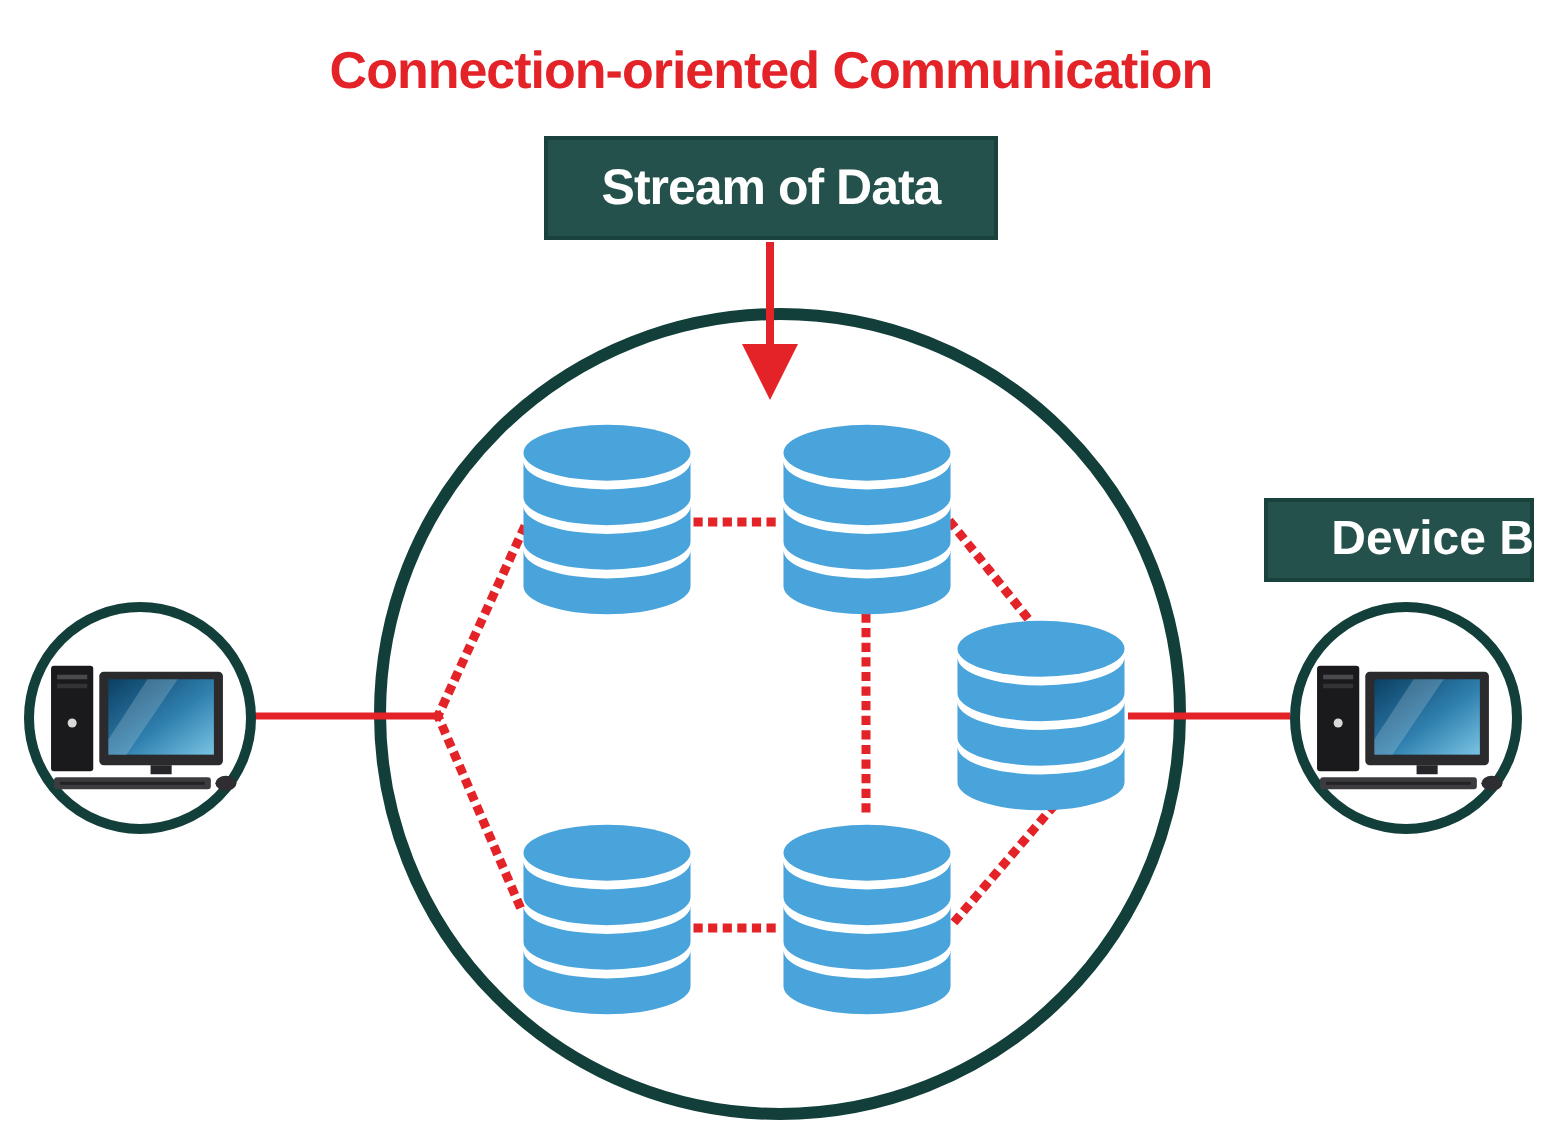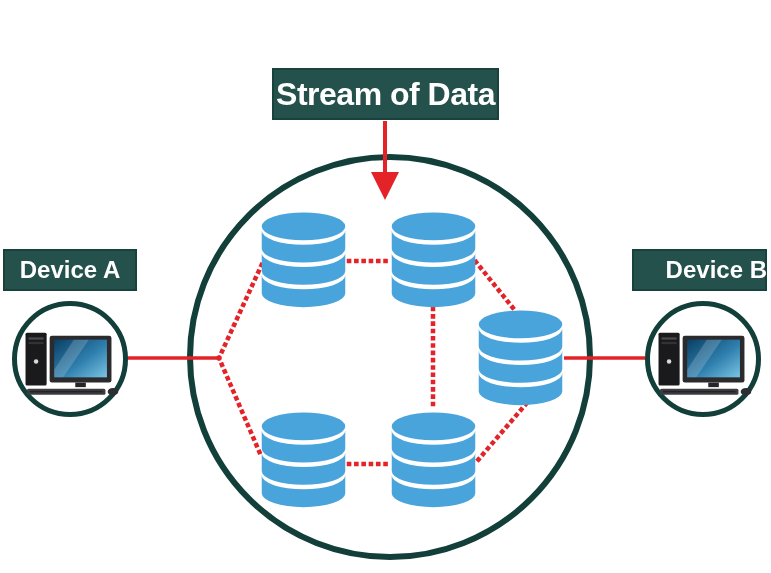--- a/index.html
+++ b/index.html
@@ -21,21 +21,21 @@
     text-align:center;color:var(--accent-red);
     font-size:26px;font-weight:bold;letter-spacing:-0.5px;
     margin:0;
   }
   .teal-box{
     position:absolute;background:var(--teal-box);
     color:var(--label-text);font-weight:bold;
     display:flex;align-items:center;justify-content:center;
     box-shadow:inset 0 0 0 2px rgba(10,40,35,.35);
   }
-  .stream-box{left:272px;top:68px;width:227px;height:52px;font-size:32px;letter-spacing:-0.5px;}
+  .stream-box{left:272px;top:68px;width:227px;height:52px;font-size:25px;letter-spacing:-0.5px;}
   .device-box-a{left:3px;top:249px;width:134px;height:42px;font-size:24px;}
   .device-box-b{left:632px;top:249px;width:135px;height:42px;font-size:24px;justify-content:flex-end;}
   .overlay{position:absolute;left:0;top:0;width:771px;height:573px;}
   .dev-circle{
     position:absolute;width:116px;height:116px;border-radius:50%;
     border:5px solid var(--teal-border);background:#fff;
     display:flex;align-items:center;justify-content:center;box-sizing:border-box;
   }
   .dev-circle-a{left:12px;top:301px;}
   .dev-circle-b{left:645px;top:301px;}
@@ -46,28 +46,26 @@
   .db-r {left:477px;top:310px;}
   .db-bl{left:260px;top:412px;}
   .db-br{left:390px;top:412px;}
   .db use,.db ellipse,.db path{fill:var(--node-blue);}
 </style>
 </head>
 <body>
 
 <div class="canvas">
 
+  <h1 class="title">Connection-oriented Communication</h1>
 
   <div class="teal-box stream-box">
     <span>Stream of Data</span>
   </div>
 
-  <div class="teal-box device-box-a">
-    <span>Device A</span>
-  </div>
 
   <div class="teal-box device-box-b">
     <span>Device B</span>
   </div>
 
   <svg class="overlay" viewBox="0 0 771 573">
     <defs>
       <symbol id="db" viewBox="0 0 100 110">
         <ellipse cx="50" cy="16.5" rx="48" ry="16"></ellipse>
         <path d="M2 21.5 v20.5 a48 16 0 0 0 96 0 v-20.5 a48 16 0 0 1 -96 0 z"></path>

